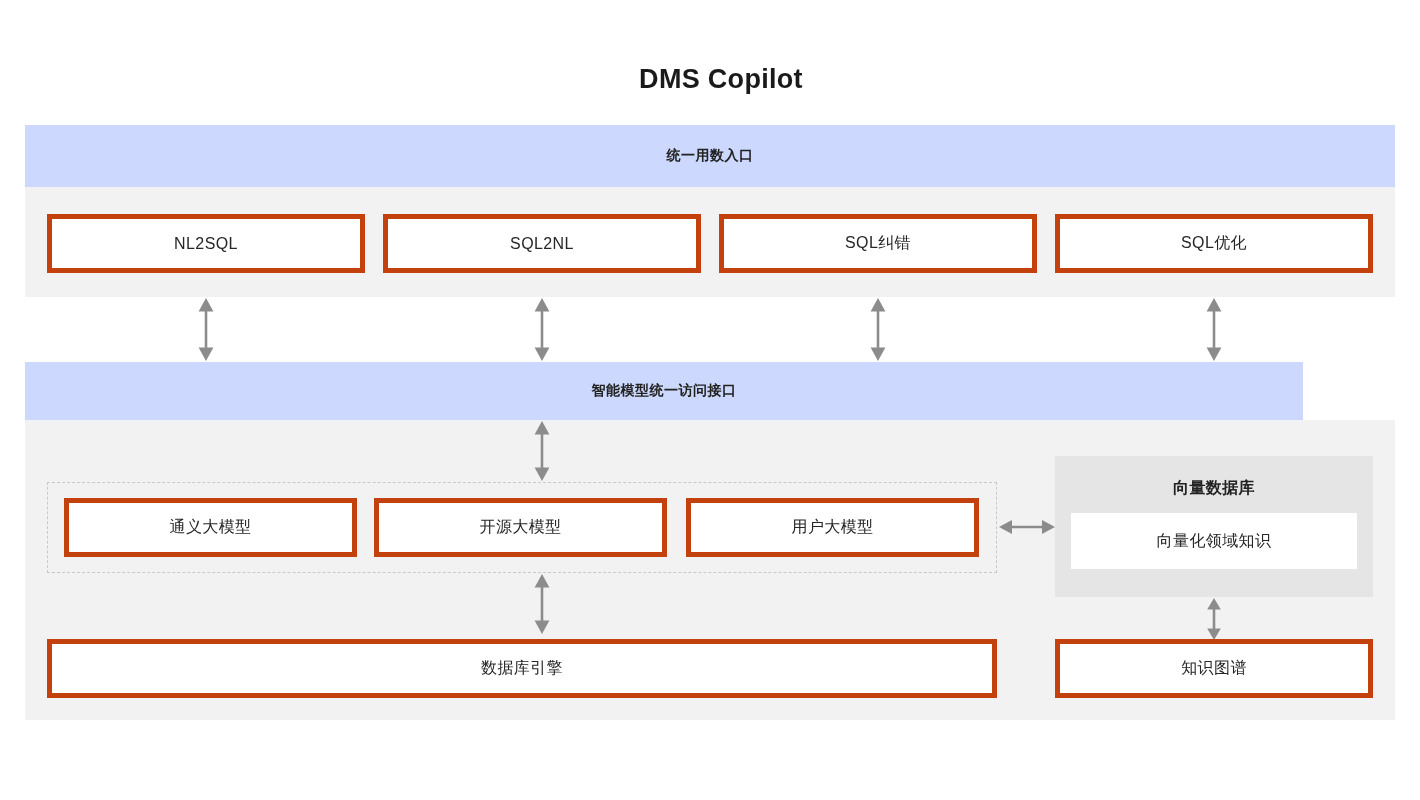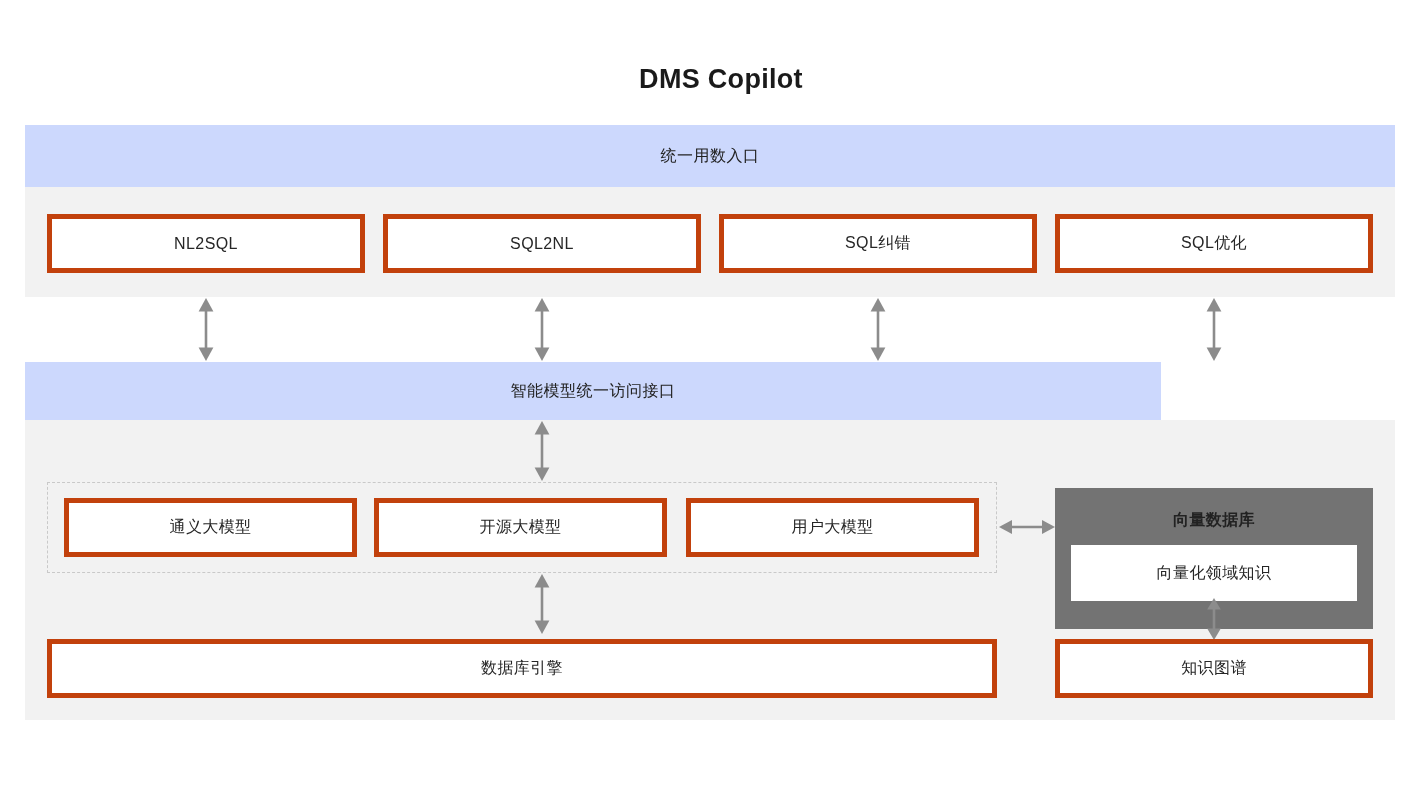--- a/index.html
+++ b/index.html
@@ -36,22 +36,22 @@
 
   
   .blue-band {
     position: absolute;
     background: #ccd8fd;
     display: flex;
     align-items: center;
     justify-content: center;
   }
   .blue-band .band-label {
-    font-size: 16px;
-    font-weight: 400;
+    font-size: 14px;
+    font-weight: 700;
     color: #222222;
     letter-spacing: 0.5px;
   }
 
   .gray-section {
     position: absolute;
     background: #f2f2f2;
   }
 
   
@@ -73,22 +73,21 @@
   
   .dashed-group {
     position: absolute;
     border: 1px dashed #c9c9c9;
     background: transparent;
   }
 
   
   .vector-panel {
     position: absolute;
-    background: #737373;
-    margin-top: 32px;
+    background: #e5e5e5;
   }
   .vector-panel .panel-title {
     position: absolute;
     left: 0;
     top: 22px;
     width: 100%;
     text-align: center;
     font-size: 16px;
     font-weight: 700;
     color: #222222;
@@ -171,21 +170,21 @@
   </div>
 
   <div class="arrow-v" style="left:1203px; top:297px; height:65px;">
     <svg viewBox="0 0 22 65" preserveAspectRatio="none">
       <line x1="11" y1="13" x2="11" y2="52" stroke="#8c8c8c" stroke-width="2.6"></line>
       <polygon points="11,1 3.6,14.5 18.4,14.5" fill="#8c8c8c"></polygon>
       <polygon points="11,64 3.6,50.5 18.4,50.5" fill="#8c8c8c"></polygon>
     </svg>
   </div>
 
-  <div class="blue-band" style="left:25px; top:362px; width:1136px; height:58px;">
+  <div class="blue-band" style="left:25px; top:362px; width:1278px; height:58px;">
     <span class="band-label">智能模型统一访问接口</span>
   </div>
 
   <div class="gray-section" style="left:25px; top:420px; width:1370px; height:300px;"></div>
 
   <div class="arrow-v" style="left:531px; top:420px; height:62px;">
     <svg viewBox="0 0 22 62" preserveAspectRatio="none">
       <line x1="11" y1="13" x2="11" y2="49" stroke="#8c8c8c" stroke-width="2.6"></line>
       <polygon points="11,1 3.6,14.5 18.4,14.5" fill="#8c8c8c"></polygon>
       <polygon points="11,61 3.6,47.5 18.4,47.5" fill="#8c8c8c"></polygon>

